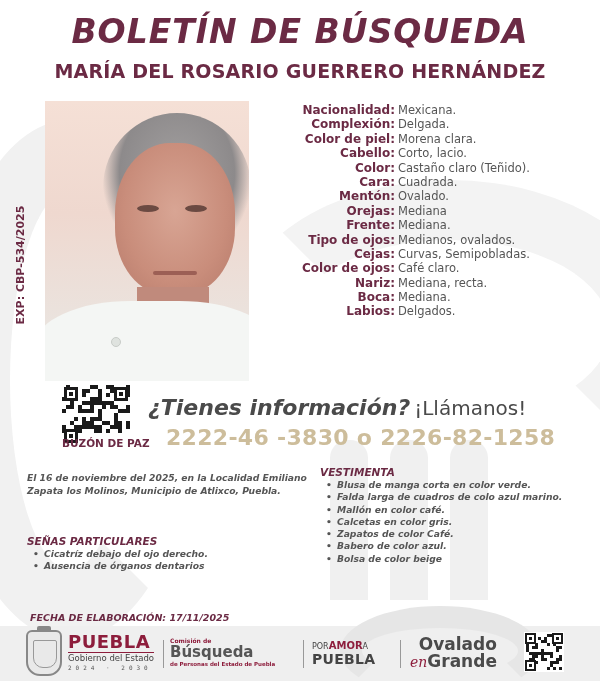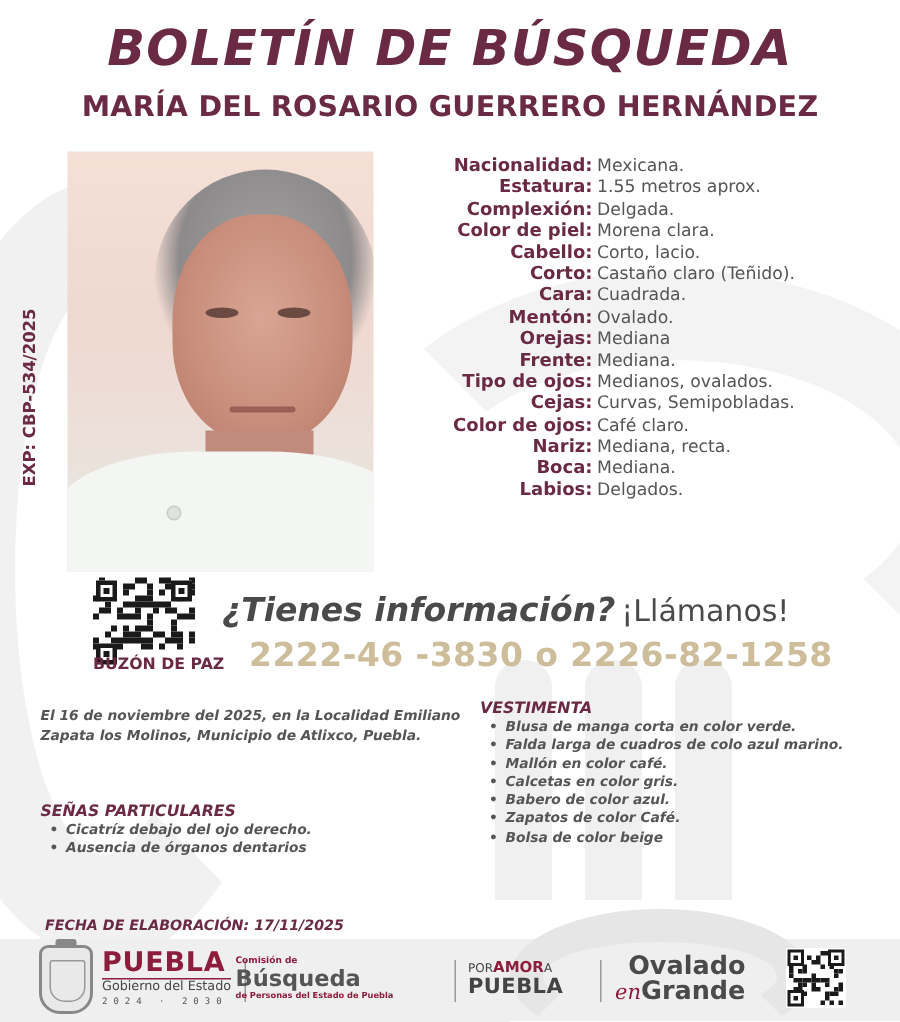--- a/index.html
+++ b/index.html
@@ -58,21 +58,21 @@
   .footer { position: absolute; left: 0; top: 626px; width: 600px; height: 55px; background: #efefef; }
   .footer .f-swirl { position: absolute; right: 60px; top: -20px; width: 200px; height: 90px; border: 22px solid #e6e6e6; border-radius: 50%; border-bottom-color: transparent; }
   .crest { position: absolute; left: 26px; top: 4px; width: 36px; height: 46px; border: 2px solid #888; border-radius: 6px 6px 14px 14px; background: #e9e9e9; }
   .crest::before { content: ""; position: absolute; left: 5px; top: 8px; width: 22px; height: 26px; border: 1.5px solid #999; border-radius: 2px 2px 10px 10px; }
   .crest::after { content: ""; position: absolute; left: 9px; top: -6px; width: 14px; height: 6px; background: #888; border-radius: 2px 2px 0 0; }
   .puebla-logo { position: absolute; left: 68px; top: 7px; }
   .puebla-logo .p1 { font-family: "DejaVu Sans", sans-serif; font-weight: bold; font-size: 18px; color: #8d1d3c; line-height: 18px; letter-spacing: 0.5px; }
   .puebla-logo .p2 { font-family: "DejaVu Sans", sans-serif; font-size: 8.5px; color: #444; line-height: 10px; border-top: 1px solid #8d1d3c; margin-top: 1px; }
   .puebla-logo .p3 { font-family: "DejaVu Sans Mono", monospace; font-size: 6px; color: #555; letter-spacing: 4px; line-height: 9px; }
   .vsep { position: absolute; top: 14px; width: 1px; height: 28px; background: #999; }
-  .comision { position: absolute; left: 157px; top: 11px; }
+  .comision { position: absolute; left: 170px; top: 11px; }
   .comision .c1 { font-family: "DejaVu Sans", sans-serif; font-weight: bold; font-size: 6px; color: #8d1d3c; line-height: 8px; }
   .comision .c2 { font-family: "DejaVu Sans", sans-serif; font-weight: bold; font-size: 15px; color: #555; line-height: 15px; }
   .comision .c3 { font-family: "DejaVu Sans", sans-serif; font-weight: bold; font-size: 5.5px; color: #8d1d3c; line-height: 8px; white-space: nowrap; }
   .poramor { position: absolute; left: 312px; top: 15px; }
   .poramor .a1 { font-family: "DejaVu Sans", sans-serif; font-size: 8px; color: #444; line-height: 10px; white-space: nowrap; }
   .poramor .a1 b { color: #8d1d3c; font-size: 10px; }
   .poramor .a2 { font-family: "DejaVu Sans", sans-serif; font-weight: bold; font-size: 14px; color: #444; line-height: 14px; letter-spacing: 0.3px; }
   .pensar { position: absolute; left: 410px; top: 10px; text-align: right; }
   .pensar .e1 { font-family: "DejaVu Sans", sans-serif; font-weight: bold; font-size: 17px; color: #4a4a4a; line-height: 17px; }
   .pensar .e2 { font-family: "DejaVu Sans", sans-serif; font-weight: bold; font-size: 17px; color: #4a4a4a; line-height: 17px; }
@@ -111,37 +111,33 @@
   <div class="shirt"></div>
   <div class="button"></div>
 </div>
 
 <div class="attrs">
   <div class="attr-row">
       <span class="attr-label">Nacionalidad:</span>
       <span class="attr-value">Mexicana.</span>
     </div>
   <div class="attr-row">
-      <span class="attr-label">Estatura:</span>
-      <span class="attr-value">1.55 metros aprox.</span>
-    </div>
-  <div class="attr-row">
       <span class="attr-label">Complexión:</span>
       <span class="attr-value">Delgada.</span>
     </div>
   <div class="attr-row">
       <span class="attr-label">Color de piel:</span>
       <span class="attr-value">Morena clara.</span>
     </div>
   <div class="attr-row">
       <span class="attr-label">Cabello:</span>
       <span class="attr-value">Corto, lacio.</span>
     </div>
   <div class="attr-row">
-      <span class="attr-label">Corto:</span>
+      <span class="attr-label">Color:</span>
       <span class="attr-value">Castaño claro (Teñido).</span>
     </div>
   <div class="attr-row">
       <span class="attr-label">Cara:</span>
       <span class="attr-value">Cuadrada.</span>
     </div>
   <div class="attr-row">
       <span class="attr-label">Mentón:</span>
       <span class="attr-value">Ovalado.</span>
     </div>
@@ -410,22 +406,22 @@
   </ul>
 </div>
 
 <div class="vest">
   <div class="sec-title">VESTIMENTA</div>
   <ul class="bul">
     <li>Blusa de manga corta en color verde.</li>
     <li>Falda larga de cuadros de colo azul marino.</li>
     <li>Mallón en color café.</li>
     <li>Calcetas en color gris.</li>
+    <li>Zapatos de color Café.</li>
     <li>Babero de color azul.</li>
-    <li>Zapatos de color Café.</li>
     <li>Bolsa  de color beige</li>
   </ul>
 </div>
 
 <div class="fecha">FECHA DE ELABORACIÓN: 17/11/2025</div>
 
 <div class="footer">
   <div class="f-swirl"></div>
   <div class="crest"></div>
   <div class="puebla-logo">

